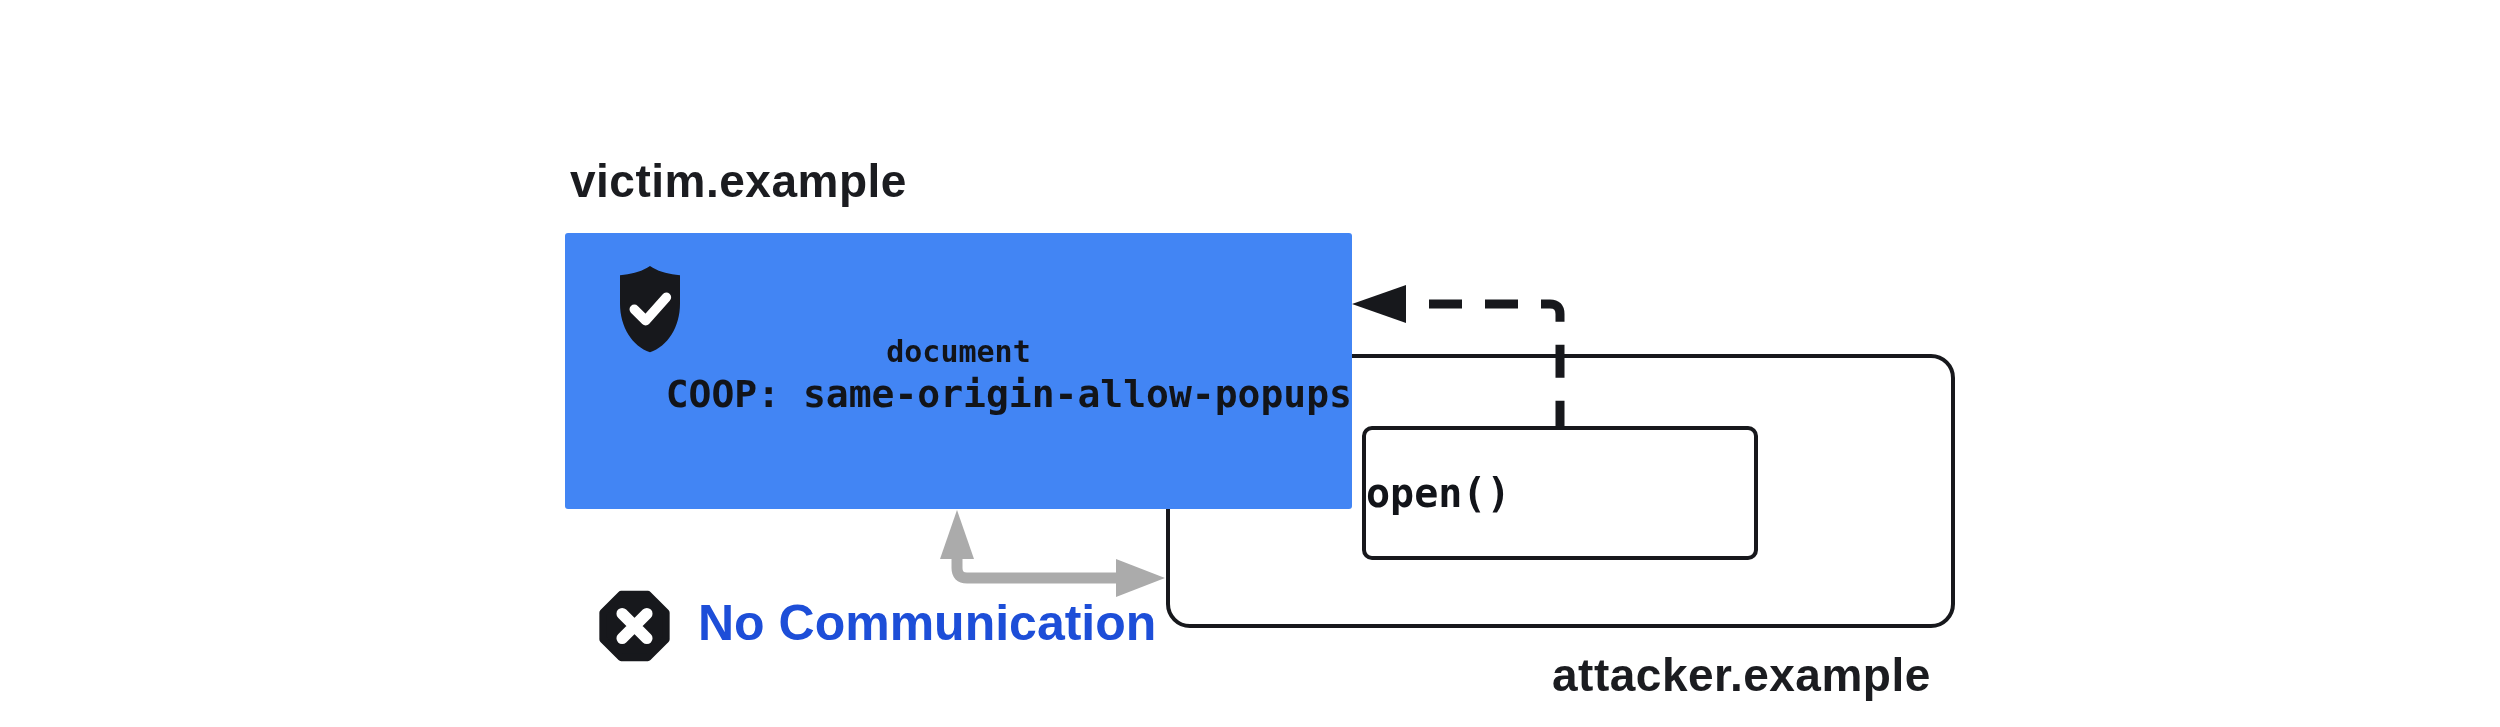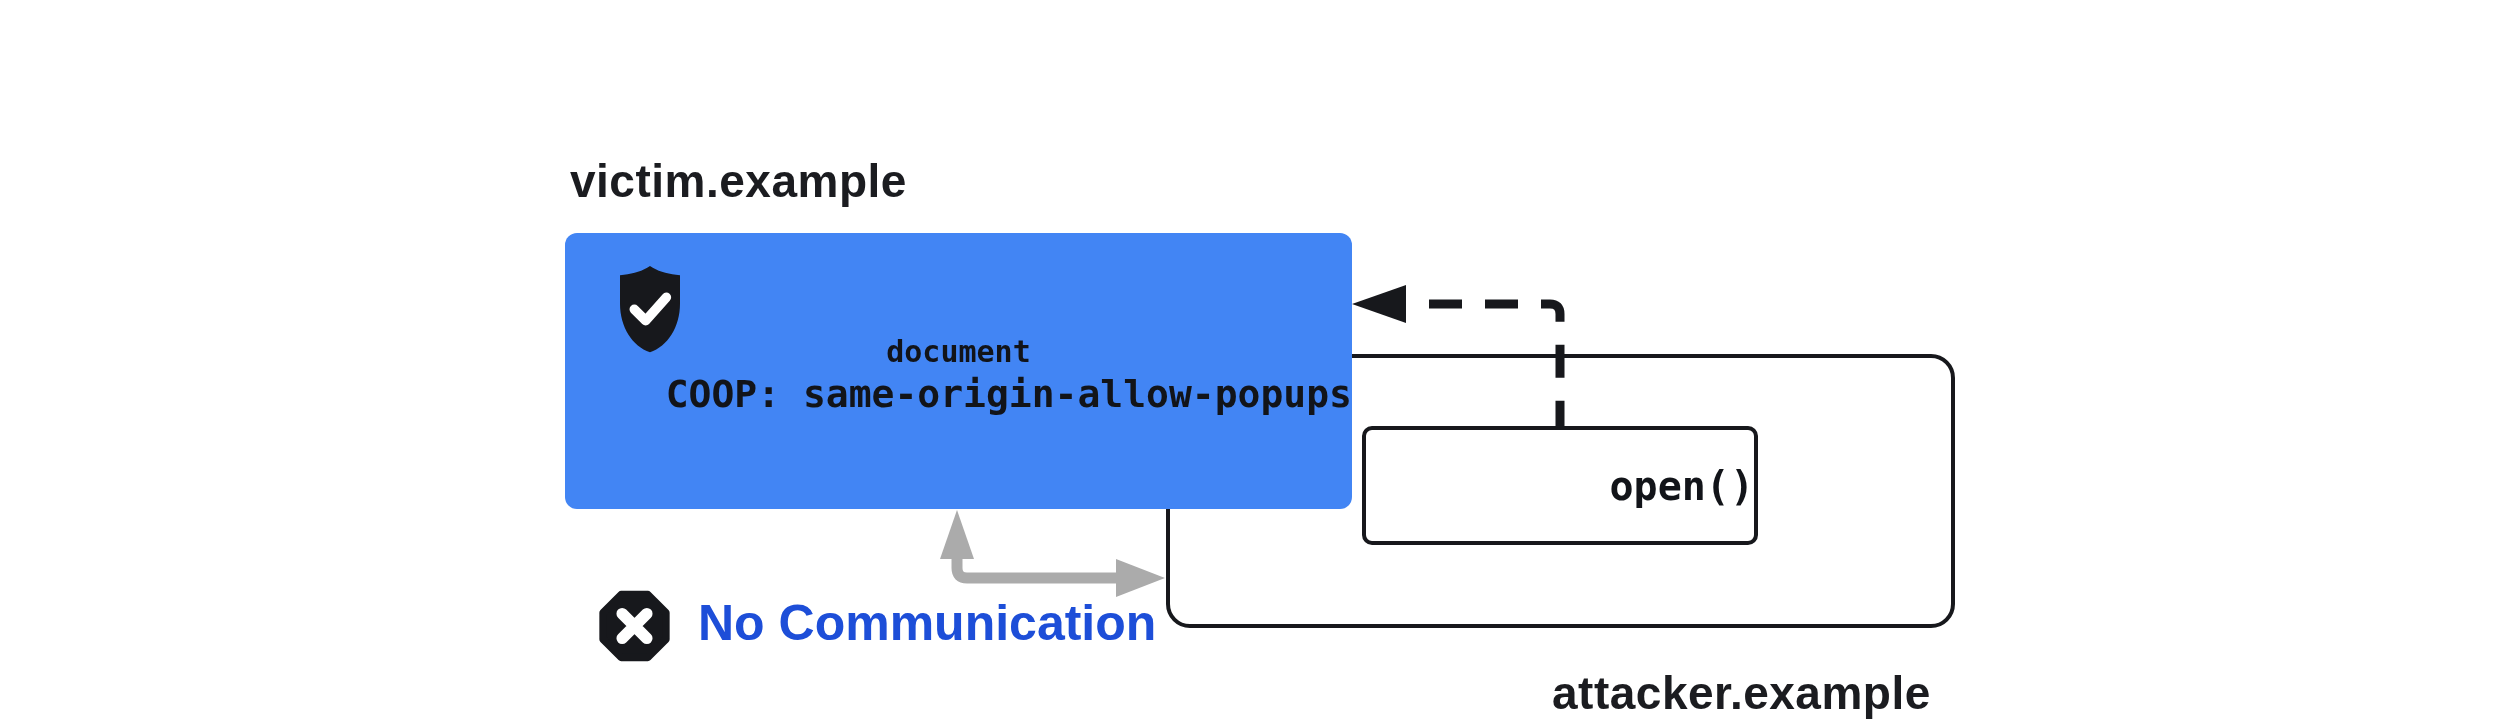--- a/index.html
+++ b/index.html
@@ -14,28 +14,28 @@
   }
   .domain-label {
     position: absolute;
     font-weight: bold;
     font-size: 46px;
     color: #1b1c20;
     letter-spacing: 0.5px;
     white-space: nowrap;
   }
   #victim-label { left: 570px; top: 154px; }
-  #attacker-label { left: 1552px; top: 666px; text-align: right; }
+  #attacker-label { left: 1552px; top: 648px; text-align: right; }
 
   .victim-box {
     position: absolute;
     left: 565px; top: 233px;
     width: 787px; height: 276px;
     background: #4285F4;
-    border-radius: 12px;
+    border-radius: 3px;
     z-index: 2;
   }
   .shield-wrap {
     position: absolute;
     left: 45px; top: 28px;
     width: 80px; height: 96px;
   }
   .mono {
     font-family: "DejaVu Sans Mono", "Liberation Mono", monospace;
     font-weight: bold;
@@ -65,29 +65,29 @@
     width: 789px; height: 274px;
     box-sizing: border-box;
     background: #ffffff;
     border: 4px solid #17181c;
     border-radius: 24px;
     z-index: 1;
   }
   .open-box {
     position: absolute;
     left: 1362px; top: 426px;
-    width: 396px; height: 119px;
+    width: 396px; height: 134px;
     box-sizing: border-box;
     background: #ffffff;
     border: 4px solid #17181c;
     border-radius: 10px;
     z-index: 1;
     display: flex;
     align-items: center;
-    justify-content: flex-end;
+    justify-content: flex-start;
   }
   .open-box .mono { font-size: 40px; }
 
   .overlay-svg {
     position: absolute;
     left: 0; top: 0;
     width: 2500px; height: 727px;
     z-index: 3;
     pointer-events: none;
   }

